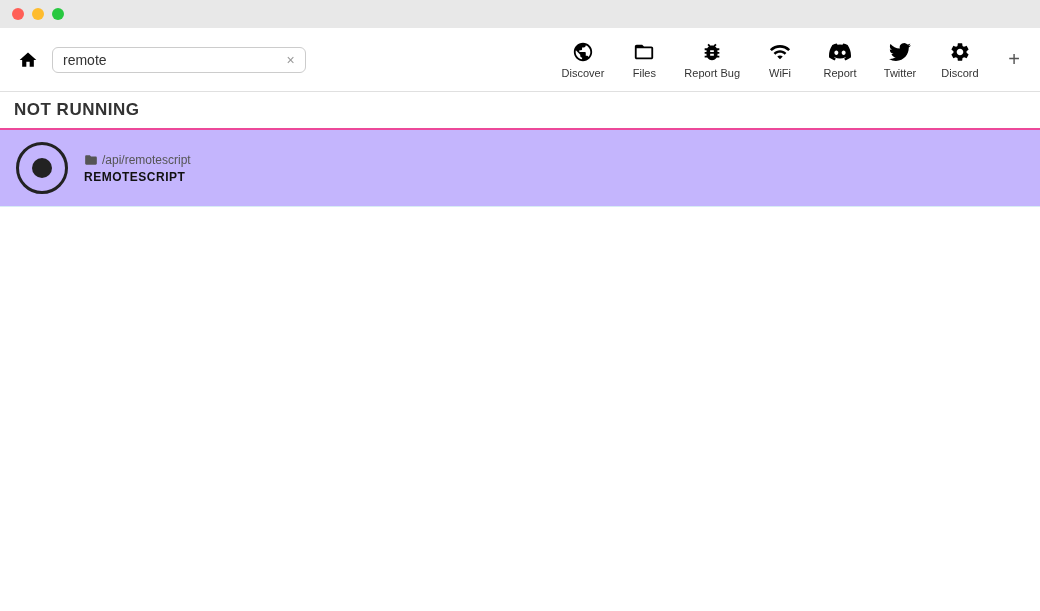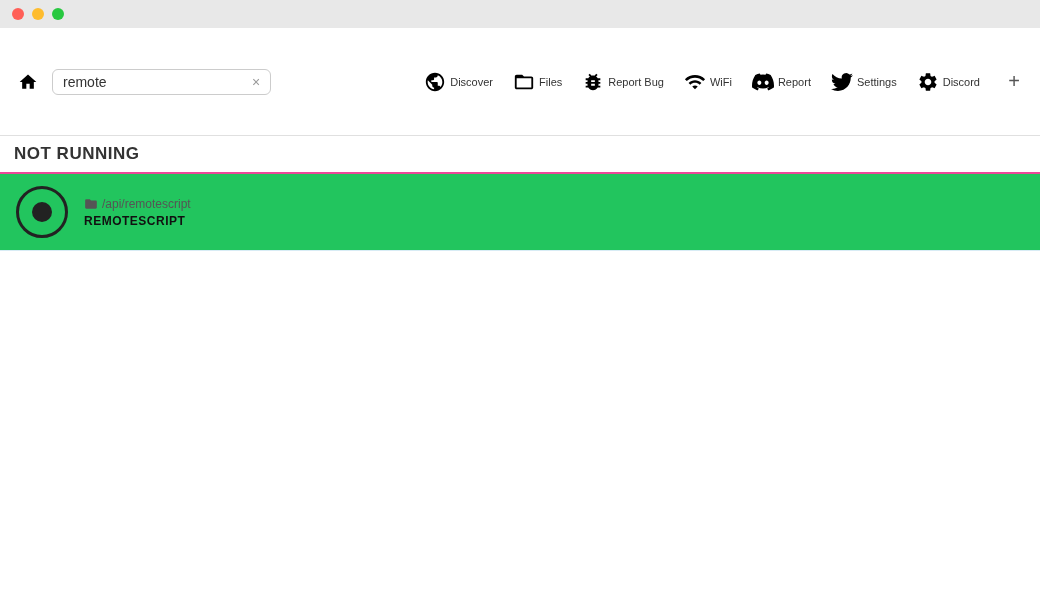--- a/index.html
+++ b/index.html
@@ -34,21 +34,21 @@
       display: inline-block;
     }
 
     .traffic-close { background: #ff5f57; }
     .traffic-minimize { background: #febc2e; }
     .traffic-maximize { background: #28c840; }
 
     
     .navbar {
       width: 100%;
-      height: 108px;
+      height: 64px;
       background: #fff;
       border-bottom: 1px solid #e0e0e0;
       display: flex;
       align-items: center;
       padding: 0 12px;
       gap: 8px;
     }
 
     .nav-home-btn {
       width: 32px;
@@ -100,21 +100,21 @@
     }
 
     .nav-icons {
       display: flex;
       align-items: center;
       gap: 4px;
     }
 
     .nav-icon-item {
       display: flex;
-      flex-direction: row;
+      flex-direction: column;
       align-items: center;
       justify-content: center;
       cursor: pointer;
       padding: 6px 8px;
       min-width: 56px;
       gap: 4px;
     }
 
     .nav-icon-item svg {
       width: 22px;
@@ -154,21 +154,21 @@
     
     .content {
       padding: 0;
     }
 
     
     .script-item {
       display: flex;
       align-items: center;
       padding: 12px 16px;
-      background: #22c55e;
+      background: #c4b5fd;
       border-bottom: 1px solid #d8ecf5;
       gap: 16px;
     }
 
     .script-icon {
       width: 52px;
       height: 52px;
       border-radius: 50%;
       border: 3px solid #222;
       display: flex;
@@ -264,21 +264,21 @@
       <svg viewBox="0 0 24 24" fill="currentColor">
         <path d="M20.317 4.37a19.791 19.791 0 0 0-4.885-1.515.074.074 0 0 0-.079.037c-.21.375-.444.864-.608 1.25a18.27 18.27 0 0 0-5.487 0 12.64 12.64 0 0 0-.617-1.25.077.077 0 0 0-.079-.037A19.736 19.736 0 0 0 3.677 4.37a.07.07 0 0 0-.032.027C.533 9.046-.32 13.58.099 18.057c.002.022.015.043.032.055a19.9 19.9 0 0 0 5.993 3.03.078.078 0 0 0 .084-.028c.462-.63.874-1.295 1.226-1.994a.076.076 0 0 0-.041-.106 13.107 13.107 0 0 1-1.872-.892.077.077 0 0 1-.008-.128 10.2 10.2 0 0 0 .372-.292.074.074 0 0 1 .077-.01c3.928 1.793 8.18 1.793 12.062 0a.074.074 0 0 1 .078.01c.12.098.246.198.373.292a.077.077 0 0 1-.006.127 12.299 12.299 0 0 1-1.873.892.077.077 0 0 0-.041.107c.36.698.772 1.362 1.225 1.993a.076.076 0 0 0 .084.028 19.839 19.839 0 0 0 6.002-3.03.077.077 0 0 0 .032-.054c.5-5.177-.838-9.674-3.549-13.66a.061.061 0 0 0-.031-.03zM8.02 15.33c-1.183 0-2.157-1.085-2.157-2.419 0-1.333.956-2.419 2.157-2.419 1.21 0 2.176 1.096 2.157 2.42 0 1.333-.956 2.418-2.157 2.418zm7.975 0c-1.183 0-2.157-1.085-2.157-2.419 0-1.333.955-2.419 2.157-2.419 1.21 0 2.176 1.096 2.157 2.42 0 1.333-.946 2.418-2.157 2.418z"></path>
       </svg>
       <span class="nav-icon-label">Report</span>
     </div>
 
     <div class="nav-icon-item">
       <svg viewBox="0 0 24 24" fill="currentColor">
         <path d="M23.953 4.57a10 10 0 01-2.825.775 4.958 4.958 0 002.163-2.723c-.951.555-2.005.959-3.127 1.184a4.92 4.92 0 00-8.384 4.482C7.69 8.095 4.067 6.13 1.64 3.162a4.822 4.822 0 00-.666 2.475c0 1.71.87 3.213 2.188 4.096a4.904 4.904 0 01-2.228-.616v.06a4.923 4.923 0 003.946 4.827 4.996 4.996 0 01-2.212.085 4.936 4.936 0 004.604 3.417 9.867 9.867 0 01-6.102 2.105c-.39 0-.779-.023-1.17-.067a13.995 13.995 0 007.557 2.209c9.053 0 13.998-7.496 13.998-13.985 0-.21 0-.42-.015-.63A9.935 9.935 0 0024 4.59z"></path>
       </svg>
-      <span class="nav-icon-label">Settings</span>
+      <span class="nav-icon-label">Twitter</span>
     </div>
 
 
     <div class="nav-icon-item">
       <svg viewBox="0 0 24 24" fill="currentColor">
         <path d="M19.14,12.94c0.04-0.3,0.06-0.61,0.06-0.94c0-0.32-0.02-0.64-0.07-0.94l2.03-1.58c0.18-0.14,0.23-0.41,0.12-0.61 l-1.92-3.32c-0.12-0.22-0.37-0.29-0.59-0.22l-2.39,0.96c-0.5-0.38-1.03-0.7-1.62-0.94L14.4,2.81c-0.04-0.24-0.24-0.41-0.48-0.41 h-3.84c-0.24,0-0.43,0.17-0.47,0.41L9.25,5.35C8.66,5.59,8.12,5.92,7.63,6.29L5.24,5.33c-0.22-0.08-0.47,0-0.59,0.22L2.74,8.87 C2.62,9.08,2.66,9.34,2.86,9.48l2.03,1.58C4.84,11.36,4.8,11.69,4.8,12s0.02,0.64,0.07,0.94l-2.03,1.58 c-0.18,0.14-0.23,0.41-0.12,0.61l1.92,3.32c0.12,0.22,0.37,0.29,0.59,0.22l2.39-0.96c0.5,0.38,1.03,0.7,1.62,0.94l0.36,2.54 c0.05,0.24,0.24,0.41,0.48,0.41h3.84c0.24,0,0.44-0.17,0.47-0.41l0.36-2.54c0.59-0.24,1.13-0.56,1.62-0.94l2.39,0.96 c0.22,0.08,0.47,0,0.59-0.22l1.92-3.32c0.12-0.22,0.07-0.47-0.12-0.61L19.14,12.94z M12,15.6c-1.98,0-3.6-1.62-3.6-3.6 s1.62-3.6,3.6-3.6s3.6,1.62,3.6,3.6S13.98,15.6,12,15.6z"></path>
       </svg>
       <span class="nav-icon-label">Discord</span>
     </div>
 

